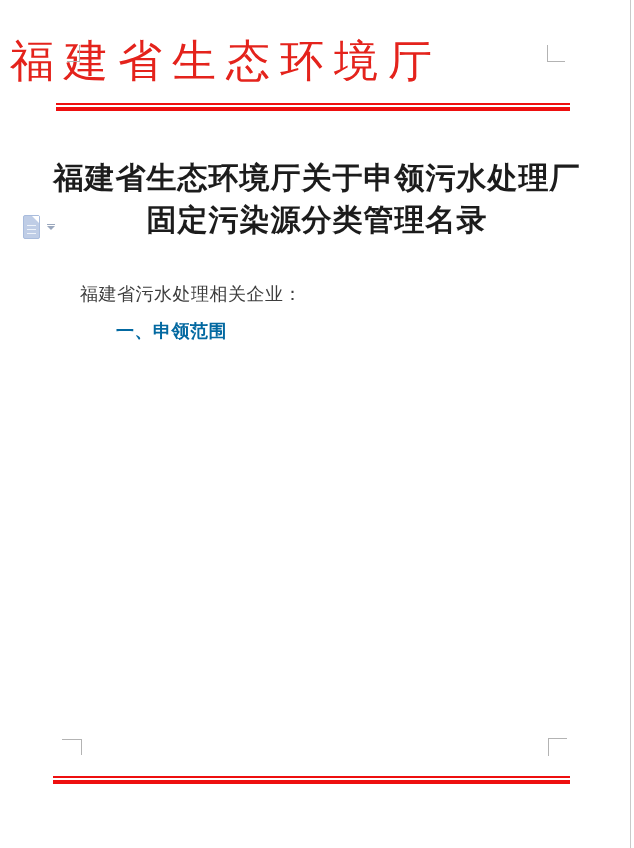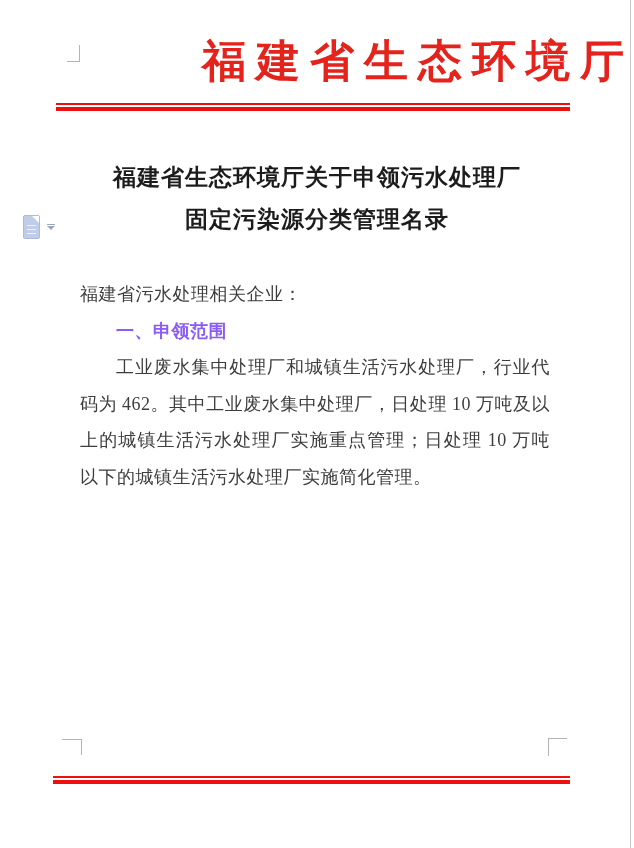--- a/index.html
+++ b/index.html
@@ -16,25 +16,25 @@
   .page-edge-right {
     position: absolute;
     top: 0; bottom: 0;
     right: 3px;
     width: 1px;
     background: #c9c9c9;
   }
   
   .letterhead {
     padding-top: 34px;
-    text-align: right;
+    text-align: left;
     color: #e4231c;
     font-size: 44px;
     line-height: 56px;
-    font-weight: bold;
+    font-weight: normal;
     letter-spacing: 10px;
     text-indent: 10px;
     white-space: nowrap;
   }
   
   .red-rule {
     border-top: 2px solid #ee0f0f;
     border-bottom: 4px solid #ee0f0f;
     height: 8px;
     background: transparent;
@@ -43,39 +43,39 @@
   .red-rule.bottom {
     position: absolute;
     left: 53px; right: 64px;
     top: 776px;
   }
   
   .doc-title {
     margin-top: 46px;
     text-align: center;
     color: #1c1c1c;
-    font-size: 23px;
+    font-size: 30px;
     line-height: 42px;
     font-weight: bold;
     letter-spacing: 1px;
   }
   
   .body-text {
     width: 470px;
     margin: 35px 84px 0 80px;
     font-size: 18px;
     line-height: 36.5px;
     color: #3d3d3d;
     text-align: justify;
     letter-spacing: 0.5px;
     font-family: Liberation Serif, serif;
   }
   .body-text p { margin: 0; }
   .body-text p.indent { text-indent: 2em; }
-  .body-text p.section-heading { font-weight: bold; color: #8b5cf6; }
+  .body-text p.section-heading { font-weight: bold; color: #0369a1; }
   
   .crop { position: absolute; }
   .crop.tl { left: 67px; top: 45px;  width: 13px; height: 17px; border-right: 1px solid #b3b3b3; border-bottom: 1px solid #b3b3b3; }
   .crop.tr { left: 547px; top: 45px; width: 18px; height: 17px; border-left: 1px solid #b3b3b3;  border-bottom: 1px solid #b3b3b3; }
   .crop.bl { left: 62px; top: 739px; width: 20px; height: 16px; border-right: 1px solid #b3b3b3; border-top: 1px solid #b3b3b3; }
   .crop.br { left: 548px; top: 738px; width: 19px; height: 18px; border-left: 1px solid #b3b3b3;  border-top: 1px solid #b3b3b3; }
   
   .paste-btn {
     position: absolute;
     left: 23px; top: 215px;
@@ -147,20 +147,19 @@
   </div>
 
   <div class="doc-title">
     <div>福建省生态环境厅关于申领污水处理厂</div>
     <div>固定污染源分类管理名录</div>
   </div>
 
   <div class="body-text">
     <p>福建省污水处理相关企业：</p>
     <p class="indent section-heading">一、申领范围</p>
-    <p class="indent">工业废水集中处理厂和城镇生活污水处理厂，行业代码为 462。其中工业废水集中处理厂，日处理 10 万吨及以上的城镇生活污水处理厂实施重点管理；日处理 10 万吨以下的城镇生活污水处理厂实施简化管理。</p>
   </div>
 
   <div class="red-rule bottom"></div>
 
   <div class="page-edge-right"></div>
 
 </div>
 
 </body></html>

